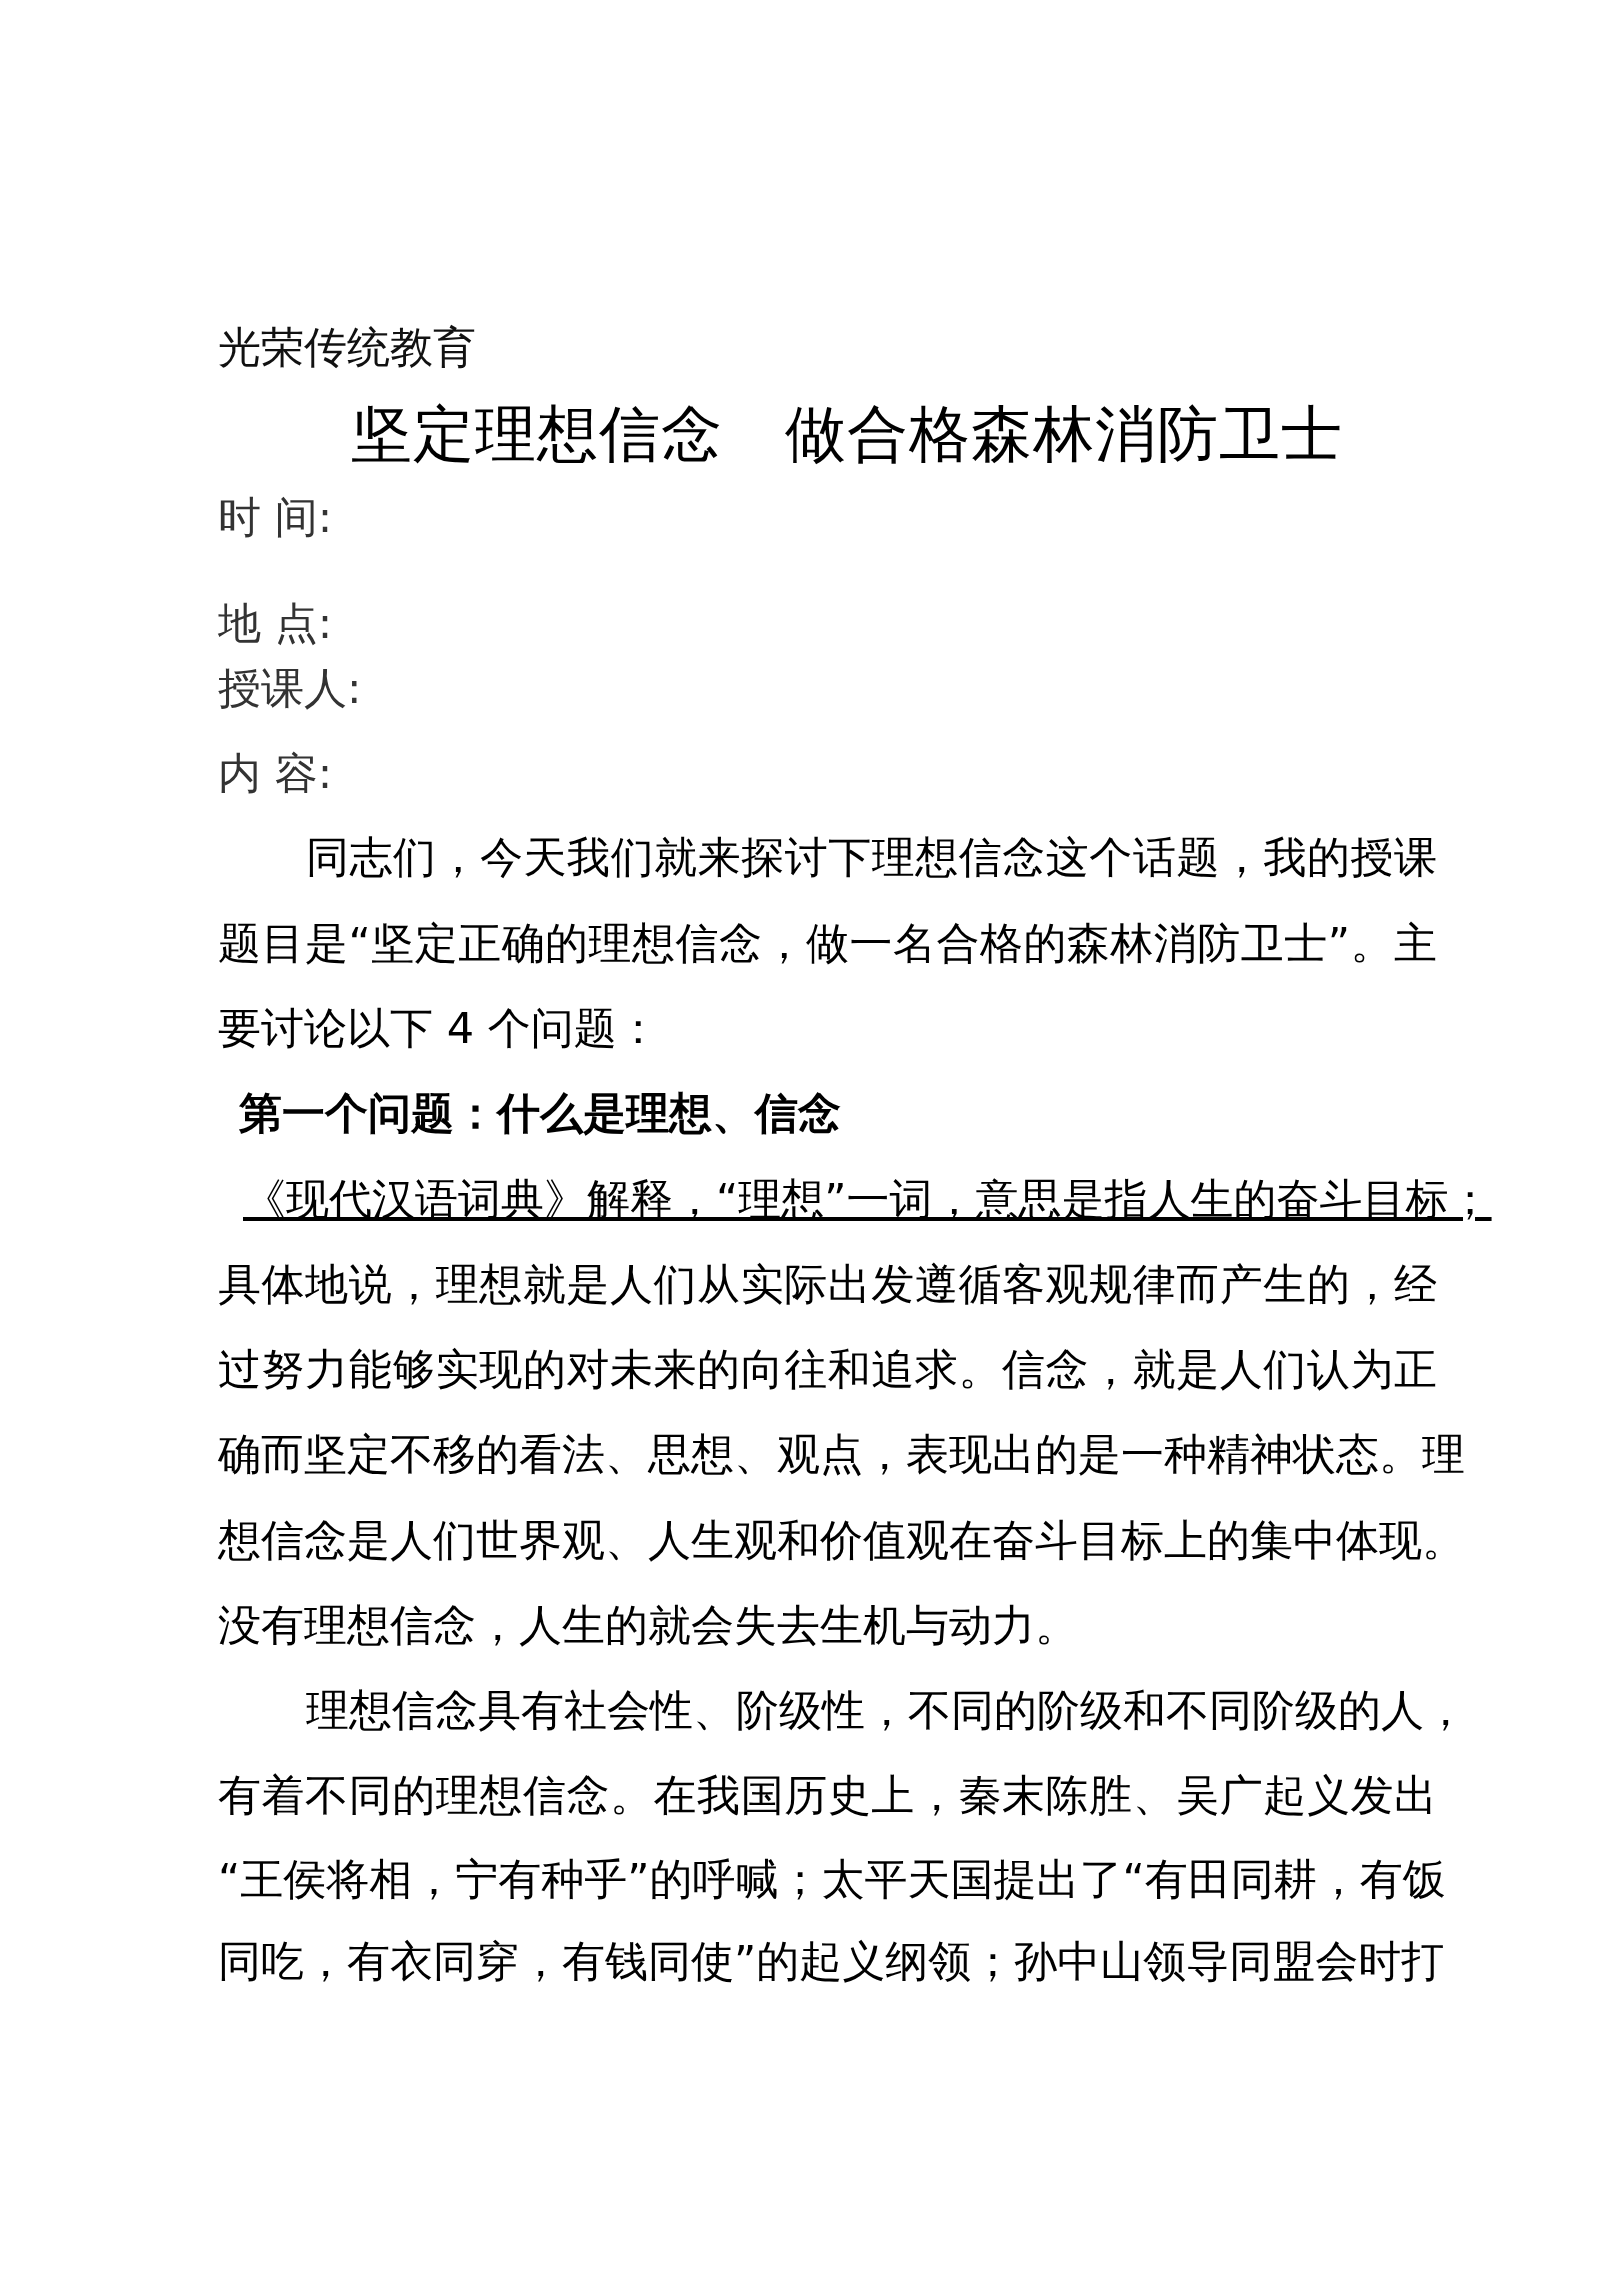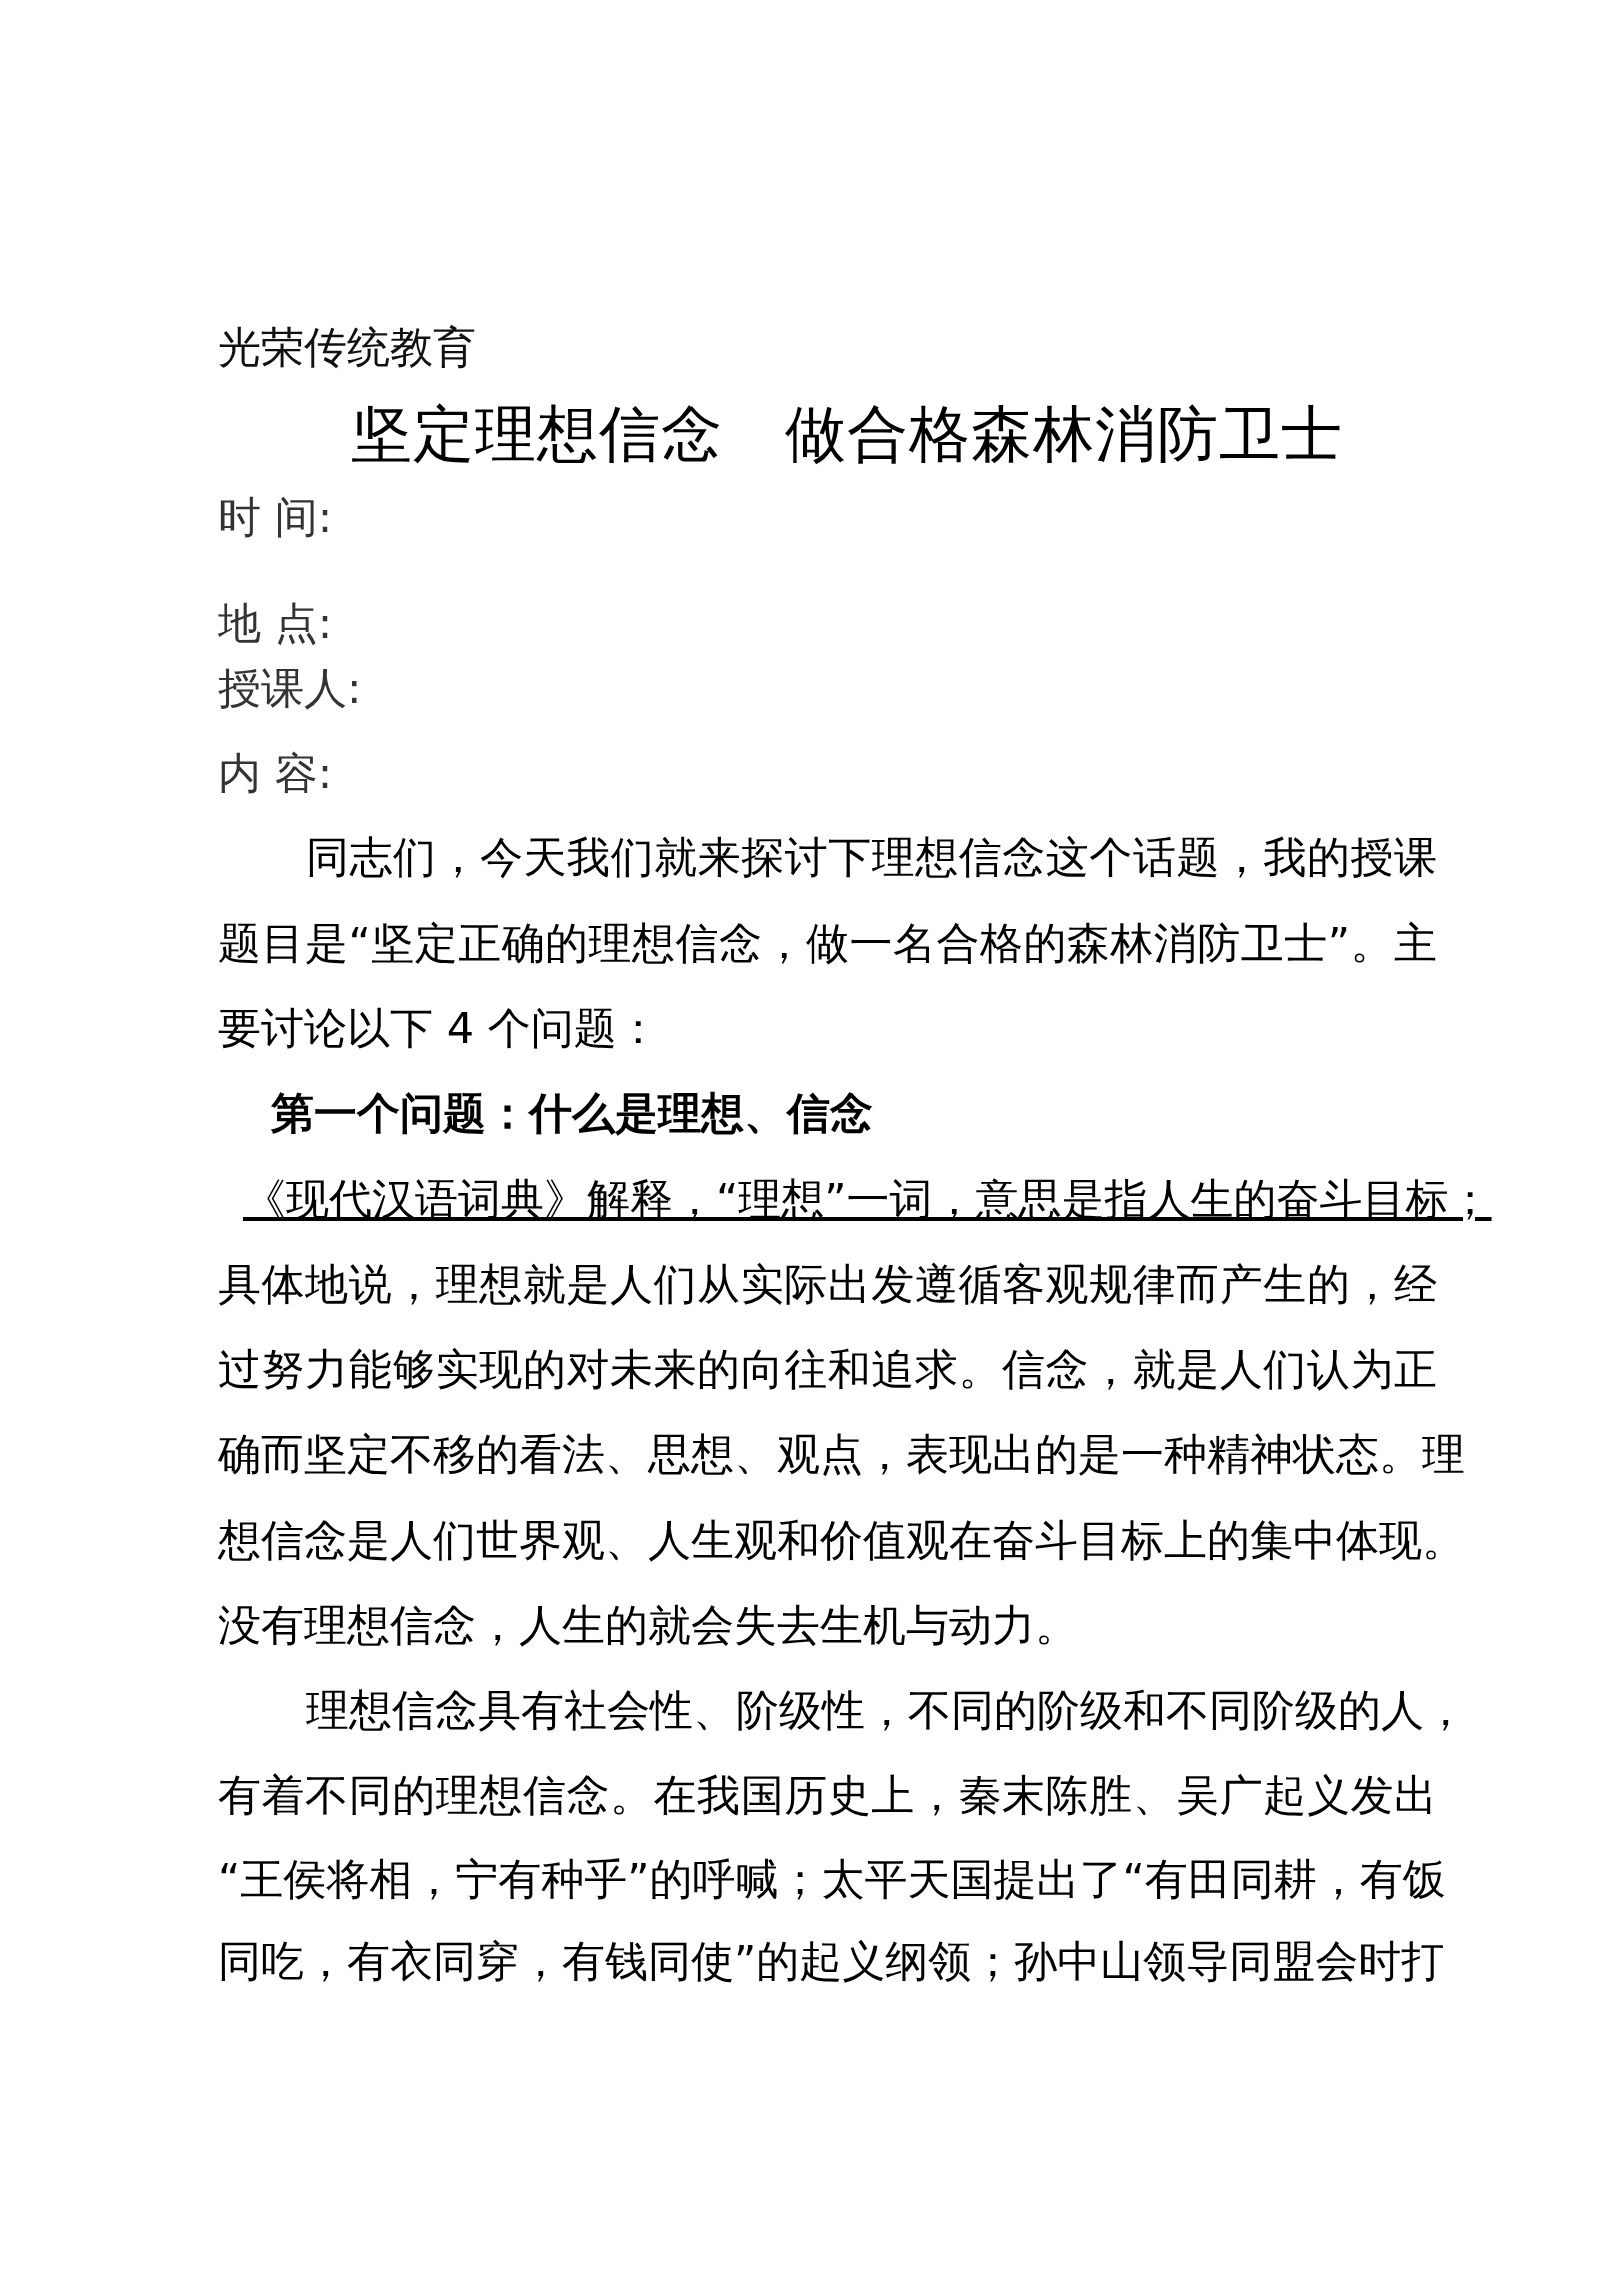--- a/index.html
+++ b/index.html
@@ -7,21 +7,21 @@
          font-family: "DejaVu Sans", "Liberation Sans", sans-serif; color: #000; }
   .page { position: absolute; left: 0; top: 0; width: 1621px; height: 2293px; background: #fff; }
   .kicker { position: absolute; left: 218px; top: 316px; font-size: 43px; line-height: 63px; color: #111; white-space: nowrap; }
   .title { position: absolute; left: 351px; top: 390px; font-size: 61px; line-height: 88px; color: #000; white-space: nowrap; letter-spacing: 1px; text-align: center; }
   .meta { position: absolute; left: 218px; font-size: 43px; line-height: 85px; height: 85px; color: #333; white-space: nowrap; text-align: center; }
   .line { position: absolute; left: 218px; width: 1219px; font-size: 43px; line-height: 85px; height: 85px;
           white-space: nowrap; text-align: justify; text-align-last: justify; color: #000; }
   .line.indent { left: 306px; width: 1131px; }
   .line.indent-sm { left: 243px; width: 1194px; text-decoration: underline; }
   .line.last { text-align-last: left; }
-  .heading { position: absolute; left: 239px; font-size: 43px; line-height: 85px; height: 85px; font-weight: bold; white-space: nowrap; margin-left: 32px; }
+  .heading { position: absolute; left: 239px; font-size: 43px; line-height: 85px; height: 85px; font-weight: bold; white-space: nowrap; }
 </style>
 </head>
 <body>
 
 <div class="page">
 
   <div class="kicker">光荣传统教育</div>
   <div class="title">坚定理想信念　做合格森林消防卫士</div>
 
   <div class="meta" style="top:475px">时 间:</div>

